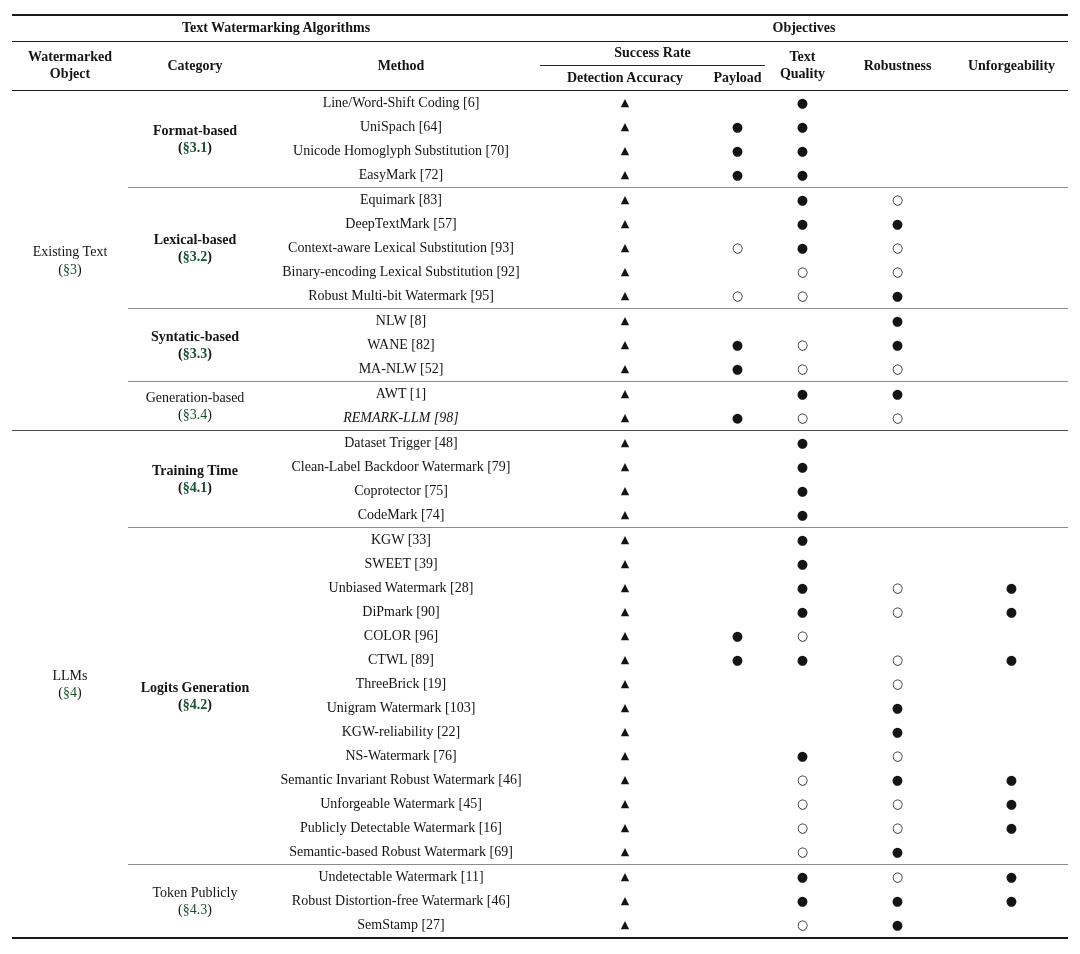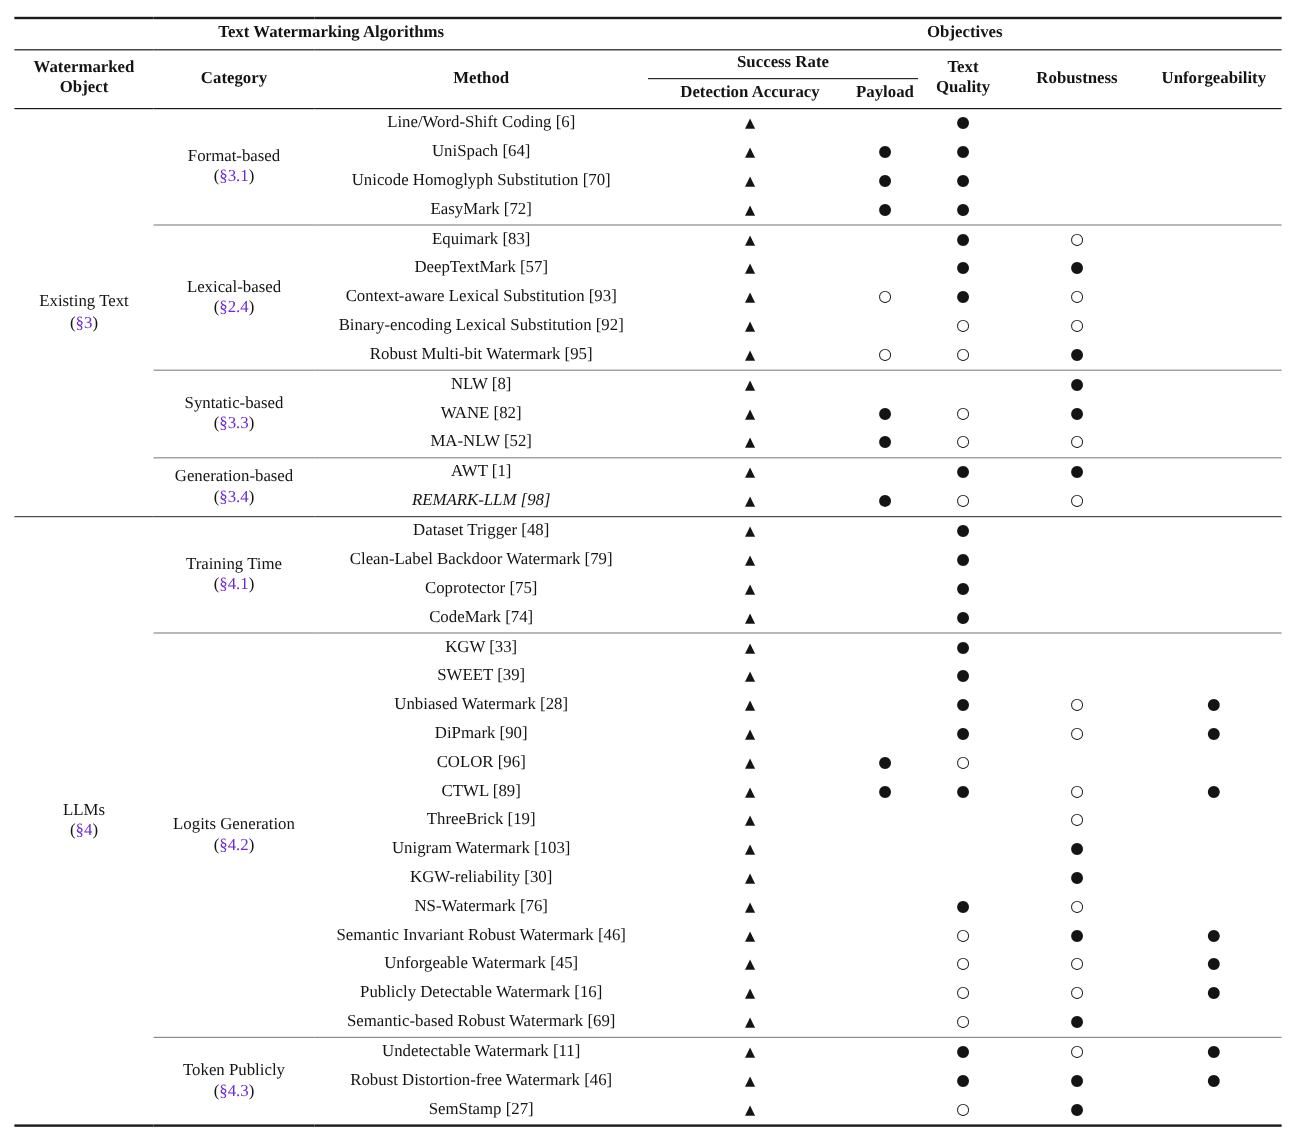--- a/index.html
+++ b/index.html
@@ -35,24 +35,24 @@
   tbody td { height: 24px; }
   td.method-cell { white-space: nowrap; }
   td.object-cell, td.category-cell { white-space: normal; line-height: 1.25; }
   td.marker-cell {
     font-family: "DejaVu Sans", sans-serif;
     font-size: 13px;
   }
   td.marker-cell.tri { font-size: 11px; }
   .cat-end td { border-bottom: 1px solid #8c8c8c; text-align: center; }
   .obj-end td { border-bottom: 1.5px solid #4a4a4a; font-style: italic; }
-  .cat-underline { border-bottom: 1px solid #8c8c8c; }
+  .cat-underline { border-bottom: 1px solid #8c8c8c; font-weight: bold; }
   .obj-underline { border-bottom: 1.5px solid #4a4a4a; }
   .seclink {
-    color: #6d28d9;
+    color: #14532d;
     cursor: pointer;
     text-decoration: none;
   }
 </style>
 </head>
 <body>
 
 <table class="wm-table">
   <colgroup>
     <col style="width:116px">
@@ -120,21 +120,21 @@
         <td class="method-cell">EasyMark [72]</td>
         <td class="marker-cell tri">▲</td>
         <td class="marker-cell">●</td>
         <td class="marker-cell">●</td>
         <td class="marker-cell"></td>
         <td class="marker-cell"></td>
       </tr>
       <tr>
         <td class="category-cell cat-underline" rowspan="5">
           <div>Lexical-based</div>
-          <div>(<span class="seclink">§2.4</span>)</div>
+          <div>(<span class="seclink">§3.2</span>)</div>
         </td>
         <td class="method-cell">Equimark [83]</td>
         <td class="marker-cell tri">▲</td>
         <td class="marker-cell"></td>
         <td class="marker-cell">●</td>
         <td class="marker-cell">○</td>
         <td class="marker-cell"></td>
       </tr>
       <tr>
         <td class="method-cell">DeepTextMark [57]</td>
@@ -318,21 +318,21 @@
       </tr>
       <tr>
         <td class="method-cell">Unigram Watermark [103]</td>
         <td class="marker-cell tri">▲</td>
         <td class="marker-cell"></td>
         <td class="marker-cell"></td>
         <td class="marker-cell">●</td>
         <td class="marker-cell"></td>
       </tr>
       <tr>
-        <td class="method-cell">KGW-reliability [30]</td>
+        <td class="method-cell">KGW-reliability [22]</td>
         <td class="marker-cell tri">▲</td>
         <td class="marker-cell"></td>
         <td class="marker-cell"></td>
         <td class="marker-cell">●</td>
         <td class="marker-cell"></td>
       </tr>
       <tr>
         <td class="method-cell">NS-Watermark [76]</td>
         <td class="marker-cell tri">▲</td>
         <td class="marker-cell"></td>

